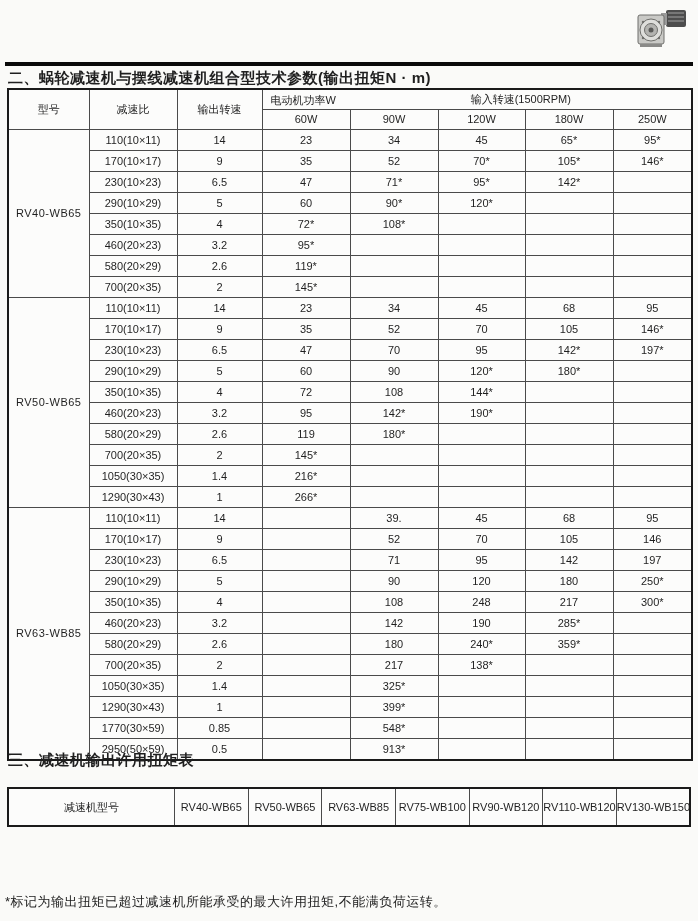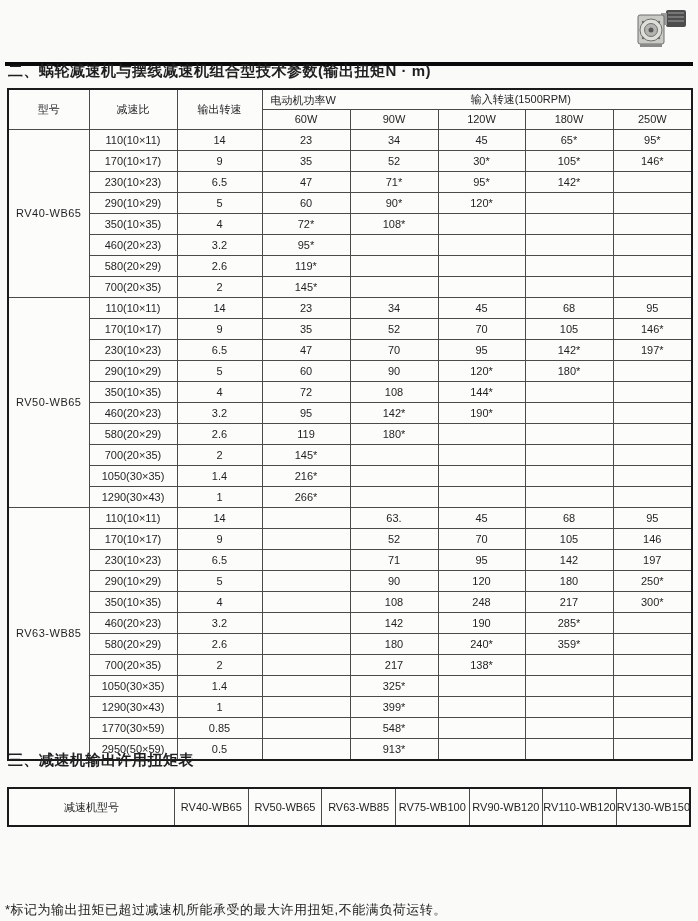--- a/index.html
+++ b/index.html
@@ -16,21 +16,21 @@
   }
   .top-rule{
     position:absolute;top:62px;left:5px;right:5px;height:0;
     border-top:4px solid #0a0a0a;
   }
   .section-title{
     position:absolute;left:8px;
     font-size:15px;font-weight:bold;letter-spacing:0.5px;
     white-space:nowrap;
   }
-  #title2{top:62px;}
+  #title2{top:69px;}
   #title3{top:751px;}
 
   table{border-collapse:collapse;table-layout:fixed;background:#fcfcfb;}
   #main-table{
     position:absolute;top:88px;left:7px;width:684px;
     border:2px solid #1a1a1a;
   }
   #main-table th,#main-table td{
     border:1px solid #4a4a4a;
     text-align:center;vertical-align:middle;
@@ -55,21 +55,20 @@
   #torque-table td{
     border:1px solid #4a4a4a;
     text-align:center;vertical-align:middle;
     font-size:11px;padding:0;height:36px;
     overflow:hidden;white-space:nowrap;
   }
   .footnote{
     position:absolute;top:893px;left:5px;
     font-size:13px;letter-spacing:0.5px;color:#222;
     white-space:nowrap;
-    margin-top:8px;
   }
 </style>
 </head>
 <body>
 
 <div class="photo">
   <svg width="64" height="56" viewBox="0 0 64 56">
     <rect x="40" y="6" width="20" height="17" rx="2" fill="#4d4d4d"></rect>
     <rect x="42" y="8" width="16" height="2" fill="#777"></rect>
     <rect x="42" y="12" width="16" height="2" fill="#777"></rect>
@@ -129,21 +128,21 @@
         <td>34</td>
         <td>45</td>
         <td>65*</td>
         <td>95*</td>
       </tr>
       <tr>
         <td>170(10×17)</td>
         <td>9</td>
         <td>35</td>
         <td>52</td>
-        <td>30*</td>
+        <td>70*</td>
         <td>105*</td>
         <td>146*</td>
       </tr>
       <tr>
         <td>230(10×23)</td>
         <td>6.5</td>
         <td>47</td>
         <td>71*</td>
         <td>95*</td>
         <td>142*</td>
@@ -283,21 +282,21 @@
         <td></td>
         <td></td>
         <td></td>
         <td></td>
       </tr>
       <tr>
         <td class="model" rowspan="12">RV63-WB85</td>
         <td>110(10×11)</td>
         <td>14</td>
         <td></td>
-        <td>63.</td>
+        <td>39.</td>
         <td>45</td>
         <td>68</td>
         <td>95</td>
       </tr>
       <tr>
         <td>170(10×17)</td>
         <td>9</td>
         <td></td>
         <td>52</td>
         <td>70</td>

